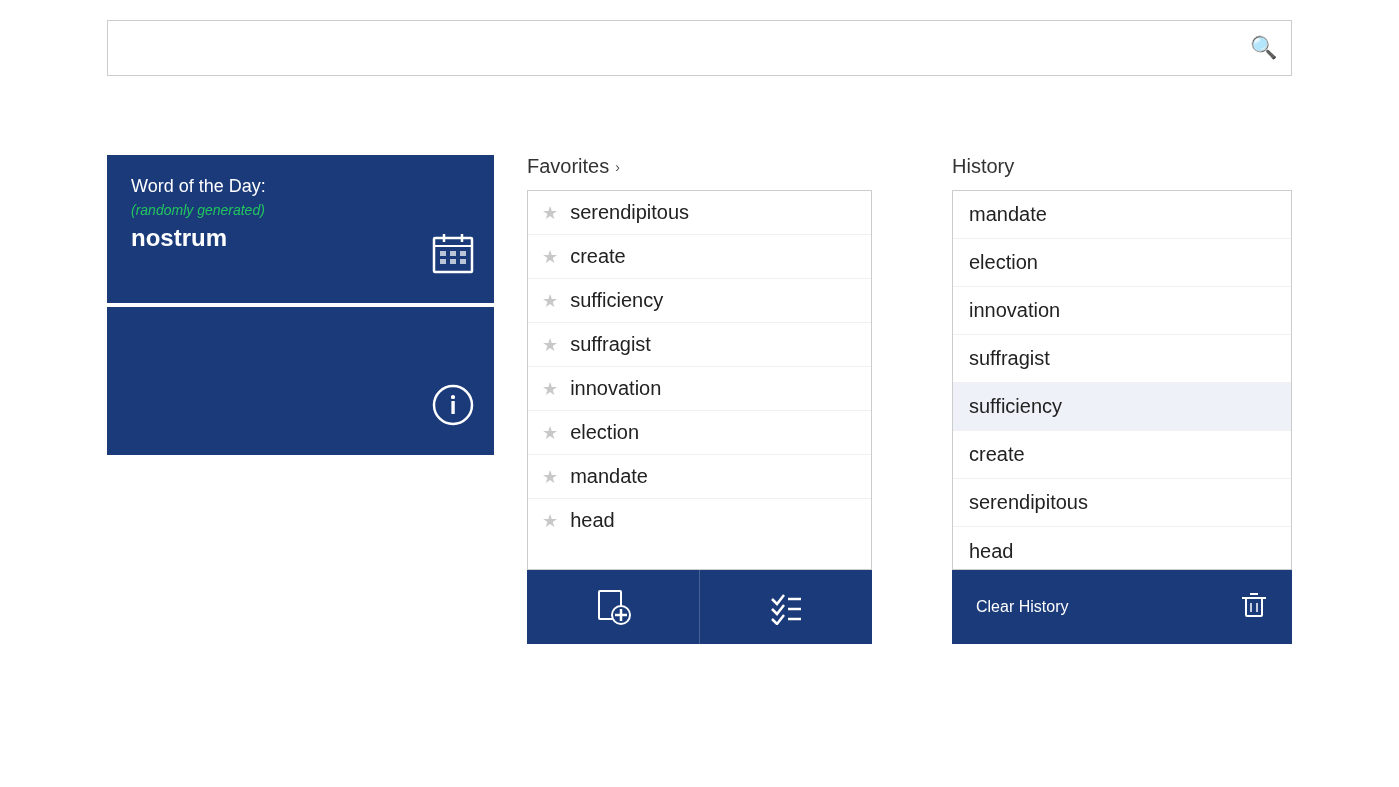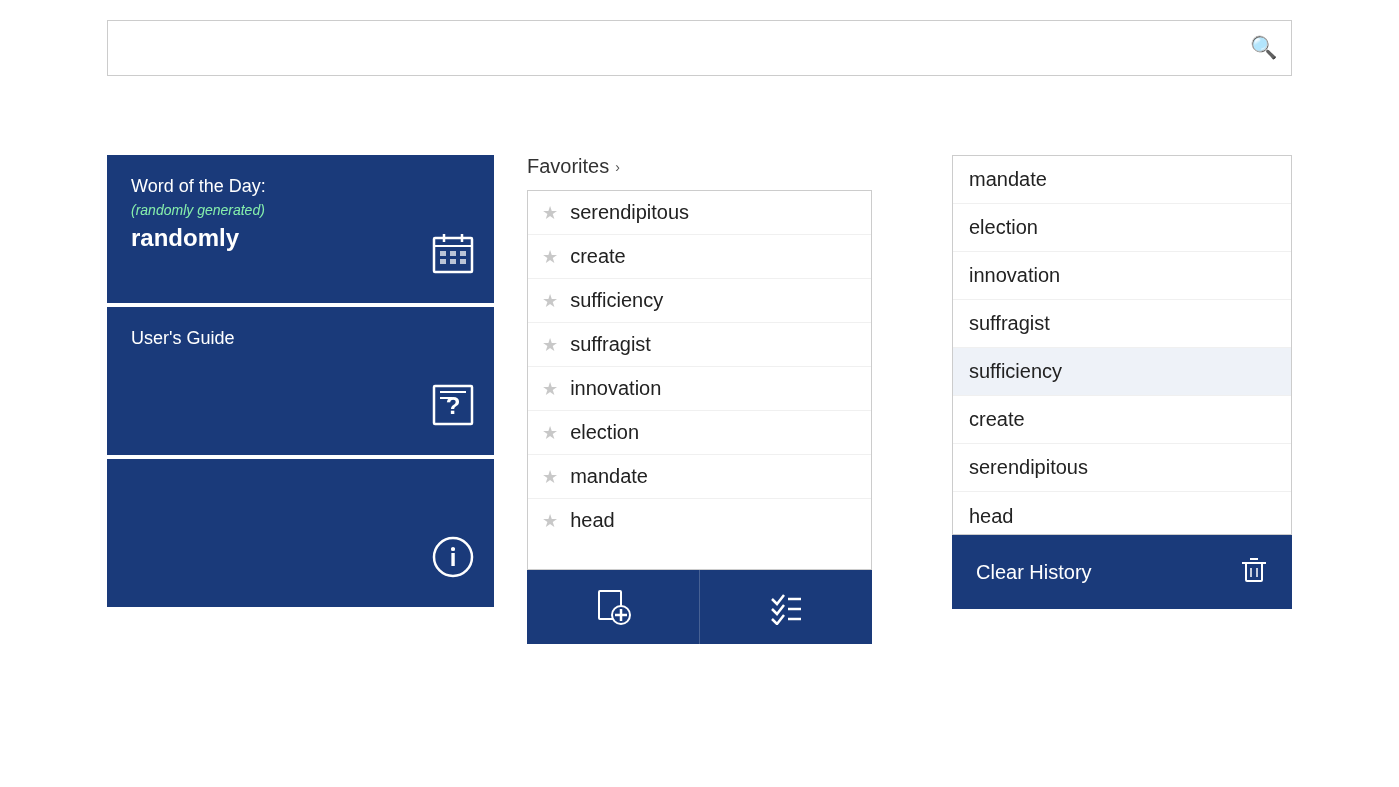--- a/index.html
+++ b/index.html
@@ -70,21 +70,21 @@
     }
 
     .tile-title {
       font-size: 18px;
       font-weight: 400;
       line-height: 1.3;
     }
     .tile-subtitle {
       font-size: 14px;
       font-style: italic;
-      color: #86efac;
+      color: #22c55e;
       margin-top: 4px;
     }
     .tile-word {
       font-size: 24px;
       font-weight: 700;
       margin-top: 6px;
     }
     .tile-icon {
       position: absolute;
       bottom: 20px;
@@ -190,21 +190,21 @@
       width: 100%;
       height: 74px;
       background: #1a3a7a;
       color: #fff;
       border: none;
       cursor: pointer;
       display: flex;
       align-items: center;
       justify-content: space-between;
       padding: 0 24px;
-      font-size: 20px;
+      font-size: 16px;
       font-weight: 400;
     }
 
     .trash-icon {
       font-size: 24px;
     }
   </style>
 </head>
 <body>
 
@@ -213,48 +213,37 @@
   <button class="search-icon-btn">
     <span>🔍</span>
   </button>
 </div>
 
 <div class="left-panel">
 
   <div class="tile">
     <div class="tile-title">Word of the Day:</div>
     <div class="tile-subtitle">(randomly generated)</div>
-    <div class="tile-word">randomly</div>
+    <div class="tile-word">nostrum</div>
     <div class="tile-icon">
       <svg width="42" height="42" viewBox="0 0 42 42" fill="none" xmlns="http://www.w3.org/2000/svg">
         <rect x="2" y="6" width="38" height="34" rx="1" stroke="white" stroke-width="2.5" fill="none"></rect>
         <line x1="2" y1="14" x2="40" y2="14" stroke="white" stroke-width="2"></line>
         <line x1="12" y1="2" x2="12" y2="10" stroke="white" stroke-width="2.5"></line>
         <line x1="30" y1="2" x2="30" y2="10" stroke="white" stroke-width="2.5"></line>
         <rect x="8" y="19" width="6" height="5" fill="white" opacity="0.7"></rect>
         <rect x="18" y="19" width="6" height="5" fill="white" opacity="0.7"></rect>
         <rect x="28" y="19" width="6" height="5" fill="white" opacity="0.7"></rect>
         <rect x="8" y="27" width="6" height="5" fill="white" opacity="0.7"></rect>
         <rect x="18" y="27" width="6" height="5" fill="white" opacity="0.7"></rect>
         <rect x="28" y="27" width="6" height="5" fill="white" opacity="0.7"></rect>
       </svg>
     </div>
   </div>
 
-  <div class="tile">
-    <div class="tile-title">User's Guide</div>
-    <div class="tile-icon">
-      <svg width="42" height="42" viewBox="0 0 42 42" fill="none" xmlns="http://www.w3.org/2000/svg">
-        <rect x="2" y="2" width="38" height="38" rx="1" stroke="white" stroke-width="2.5" fill="none"></rect>
-        <text x="21" y="30" text-anchor="middle" fill="white" font-size="24" font-family="Arial" font-weight="bold">?</text>
-        <line x1="8" y1="8" x2="34" y2="8" stroke="white" stroke-width="2"></line>
-        <line x1="8" y1="14" x2="20" y2="14" stroke="white" stroke-width="2"></line>
-      </svg>
-    </div>
-  </div>
 
   <div class="tile">
     <div class="tile-icon">
       <svg width="42" height="42" viewBox="0 0 42 42" fill="none" xmlns="http://www.w3.org/2000/svg">
         <circle cx="21" cy="21" r="19" stroke="white" stroke-width="2.5" fill="none"></circle>
         <text x="21" y="30" text-anchor="middle" fill="white" font-size="24" font-family="Arial" font-weight="bold">i</text>
         <circle cx="21" cy="13" r="2" fill="white"></circle>
       </svg>
     </div>
   </div>
@@ -319,20 +308,23 @@
         <polyline points="4,20 9,25 16,16" stroke="white" stroke-width="2.5" fill="none"></polyline>
         <line x1="20" y1="20" x2="33" y2="20" stroke="white" stroke-width="2.5"></line>
         <polyline points="4,30 9,35 16,26" stroke="white" stroke-width="2.5" fill="none"></polyline>
         <line x1="20" y1="30" x2="33" y2="30" stroke="white" stroke-width="2.5"></line>
       </svg>
     </button>
   </div>
 </div>
 
 <div class="right-panel">
+  <div class="section-header">
+    <span>History</span>
+  </div>
 
   <div class="history-list">
     <div class="history-item">
       <span>mandate</span>
     </div>
     <div class="history-item">
       <span>election</span>
     </div>
     <div class="history-item">
       <span>innovation</span>

